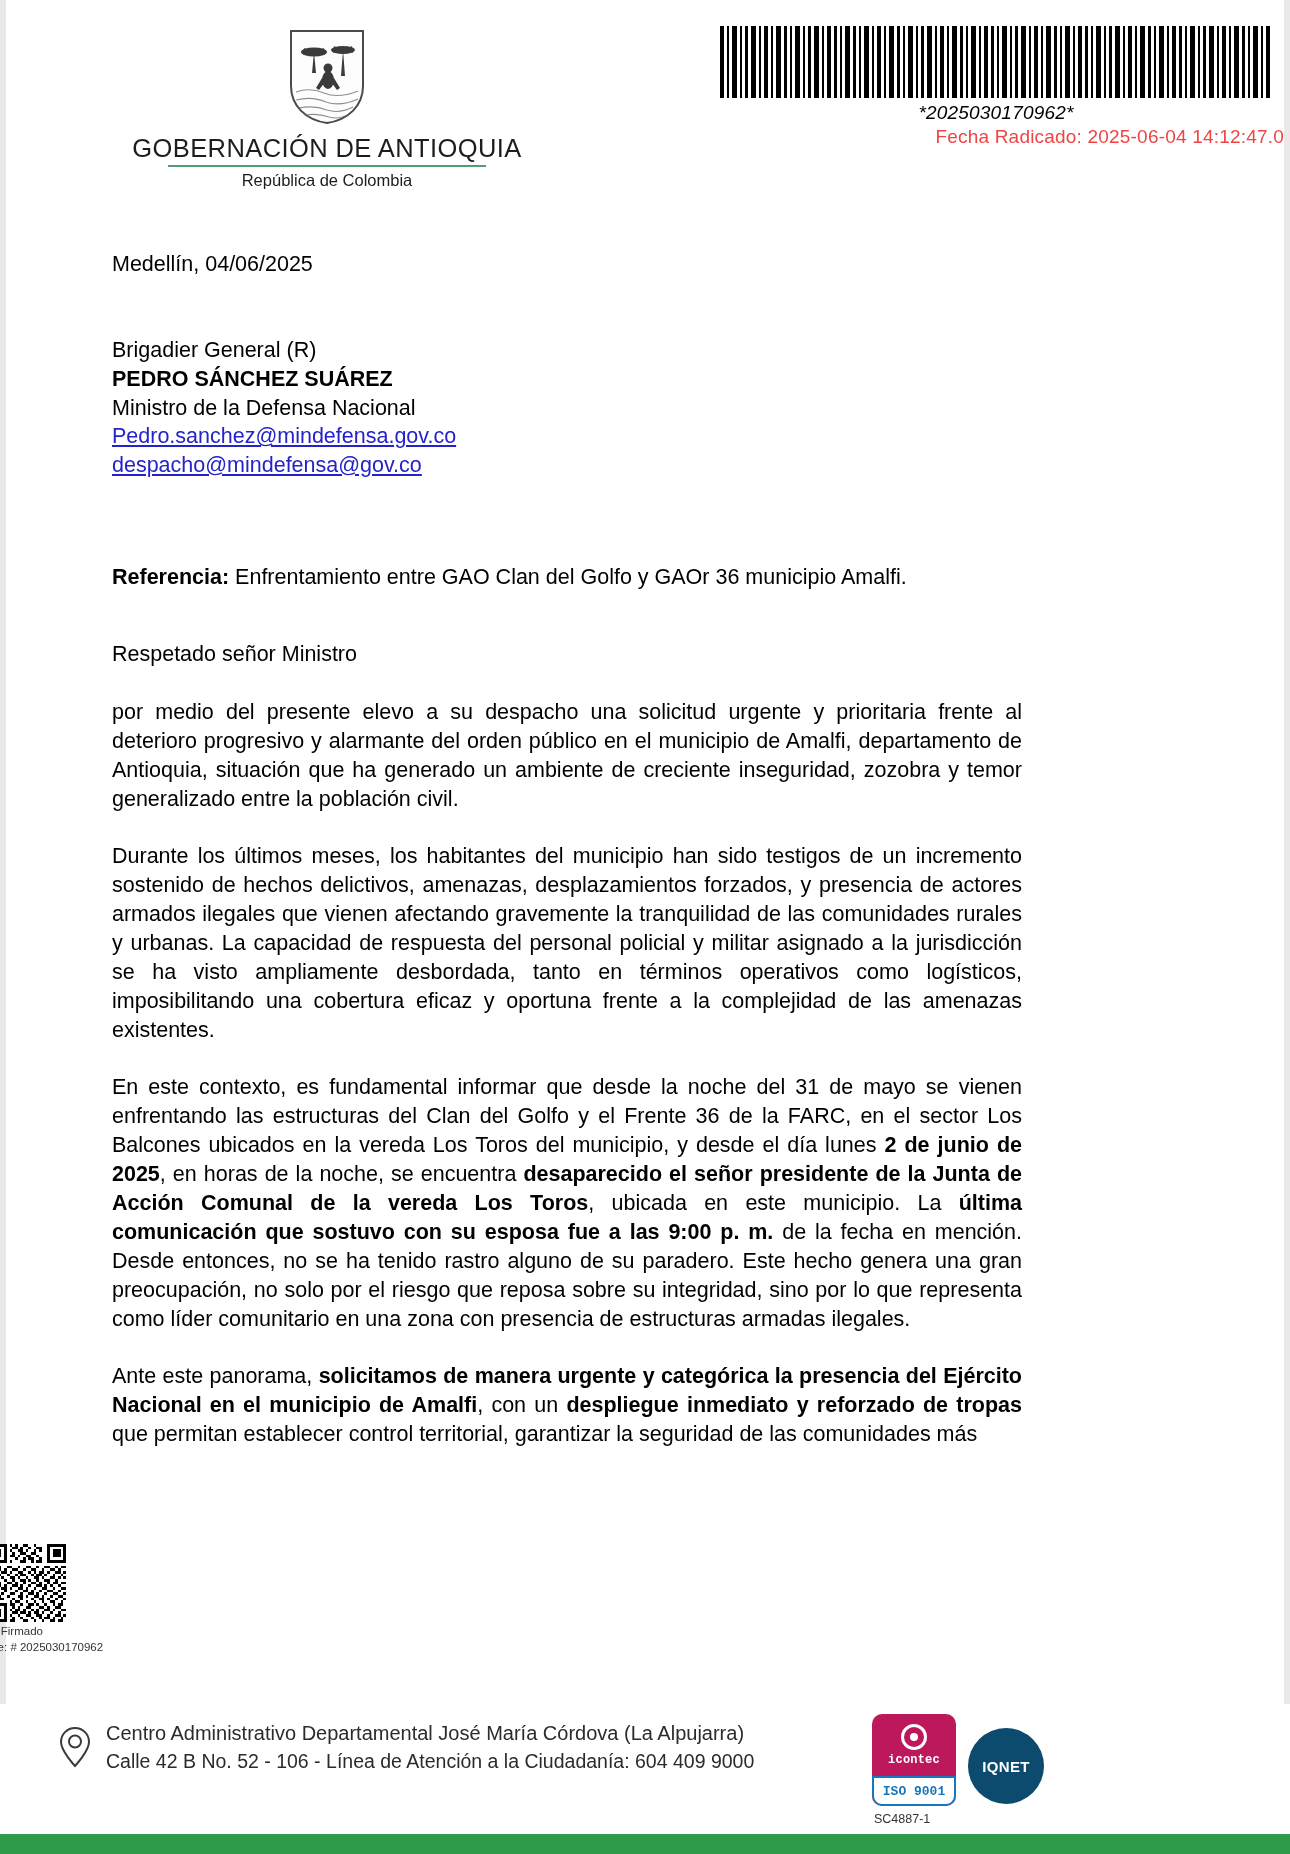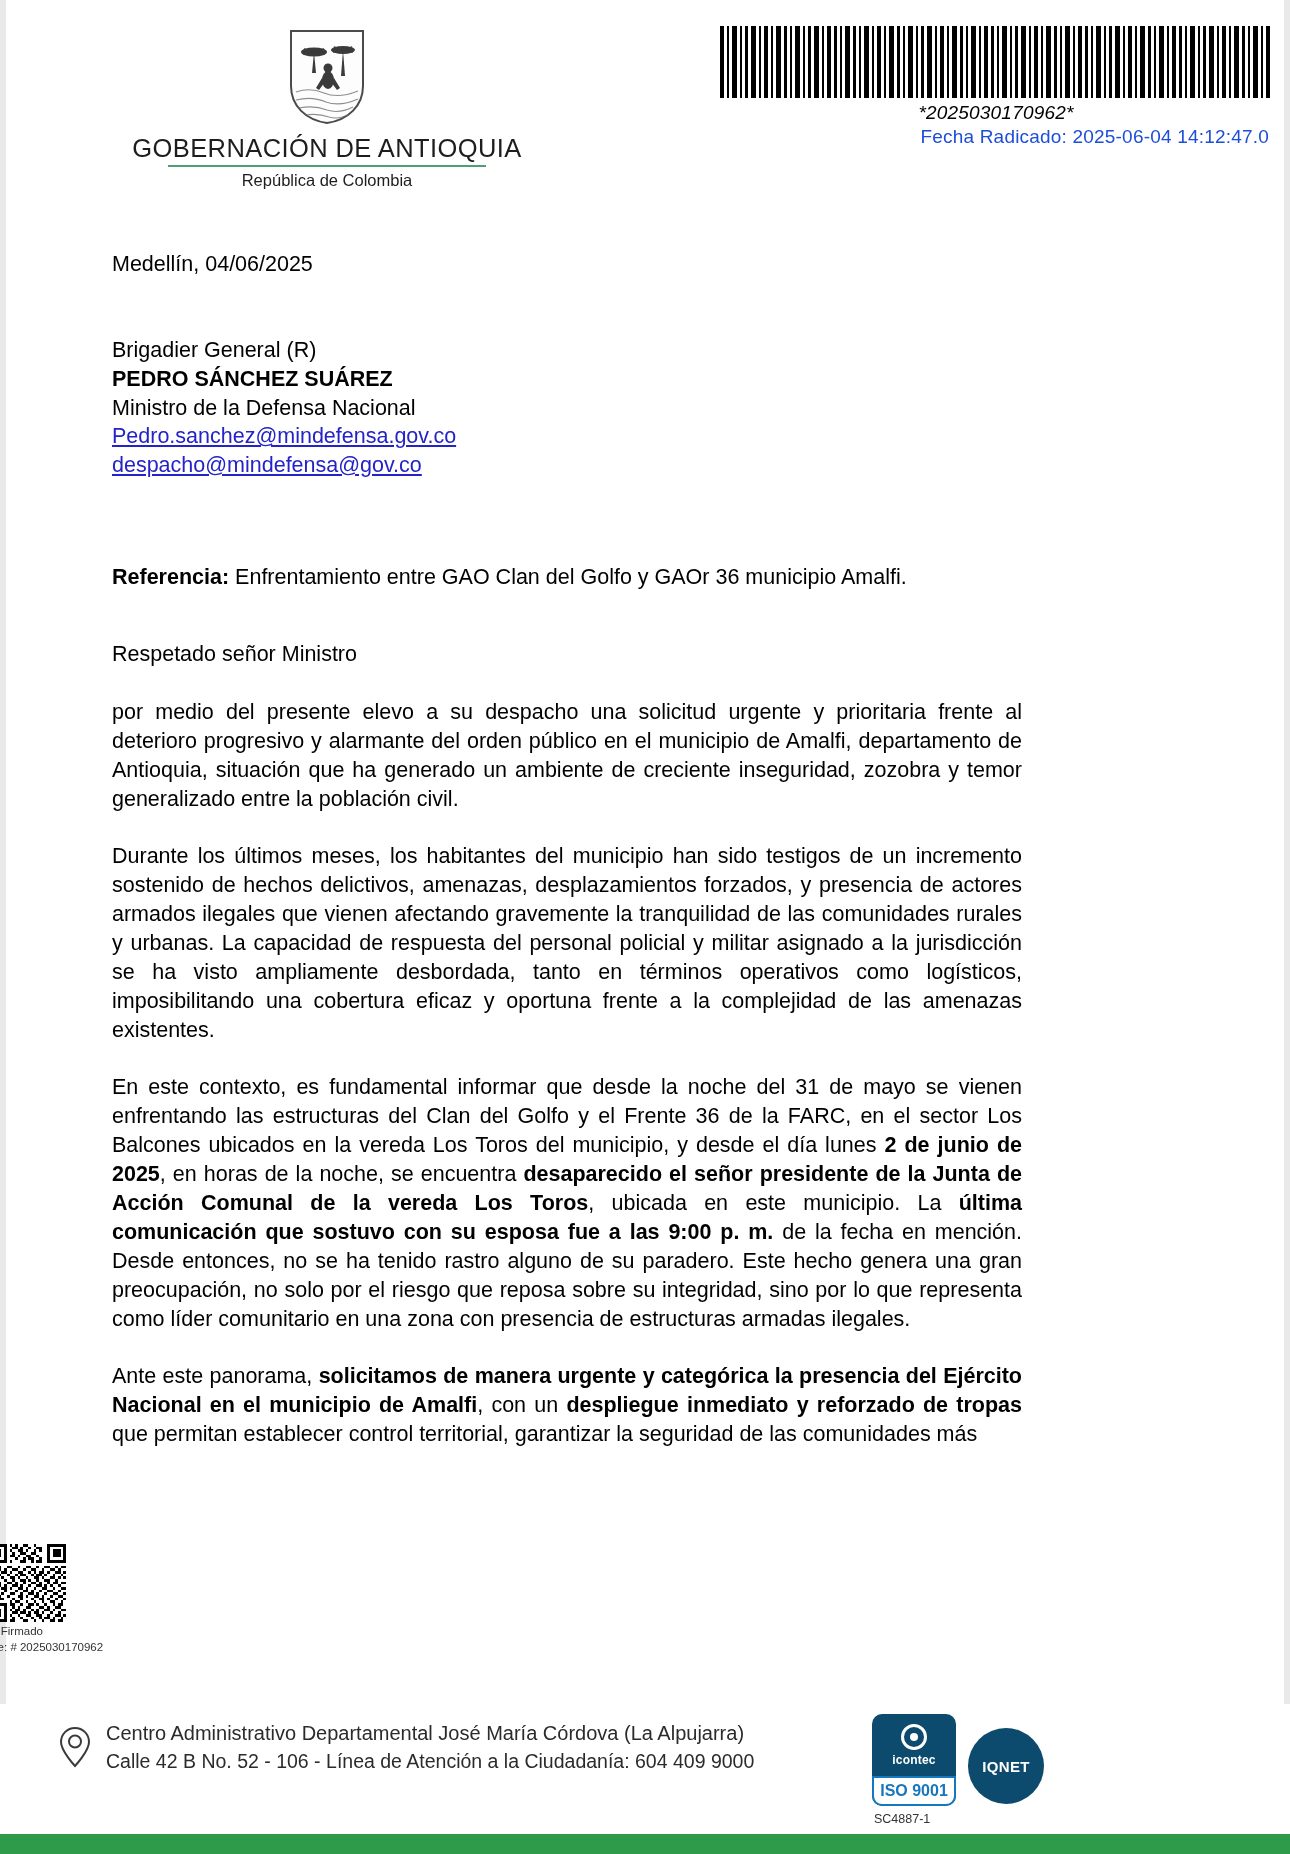--- a/index.html
+++ b/index.html
@@ -76,26 +76,26 @@
   }
   .radicado-num {
     font-size: 19px;
     color: #000;
     margin-top: 4px;
     letter-spacing: 0.2px;
     font-style: italic;
   }
   .radicado-fecha {
     font-size: 19px;
-    color: #1d4ed8;
+    color: #ef4444;
     margin-top: 2px;
     letter-spacing: 0.2px;
     white-space: nowrap;
     text-align: right;
-    padding-right: 15px;
+    padding-right: 0px;
   }
 
   
   .doc-body {
     position: absolute;
     left: 112px;
     top: 250px;
     width: 910px;
     font-size: 21.5px;
     line-height: 1.32;
@@ -171,22 +171,23 @@
     position: absolute;
     right: 228px; top: 10px;
     width: 190px;
     height: 120px;
   }
   .icontec-badge {
     position: absolute;
     left: 0; top: 0;
     width: 84px; height: 92px;
     border-radius: 10px;
-    background: #0c4a6e;
+    background: #be185d;
     overflow: hidden;
+    font-family: Liberation Mono, monospace;
   }
   .ic-top {
     height: 62px;
     display: flex; flex-direction: column;
     align-items: center; justify-content: center;
     color: #fff;
   }
   .ic-circle {
     width: 26px; height: 26px;
     border-radius: 50%;
@@ -204,21 +205,21 @@
     transform: translate(-50%,-50%);
   }
   .ic-name { font-size: 12px; font-weight: bold; letter-spacing: .2px; }
   .ic-bot {
     height: 30px;
     background: #fff;
     border: 2px solid #1577bd;
     border-radius: 0 0 10px 10px;
     display: flex; align-items: center; justify-content: center;
     color: #1577bd;
-    font-size: 16px; font-weight: bold;
+    font-size: 13px; font-weight: bold;
   }
   .sc-code {
     position: absolute;
     left: 2px; top: 98px;
     font-size: 12.5px;
     color: #333;
   }
   .iqnet-badge {
     position: absolute;
     left: 96px; top: 14px;

